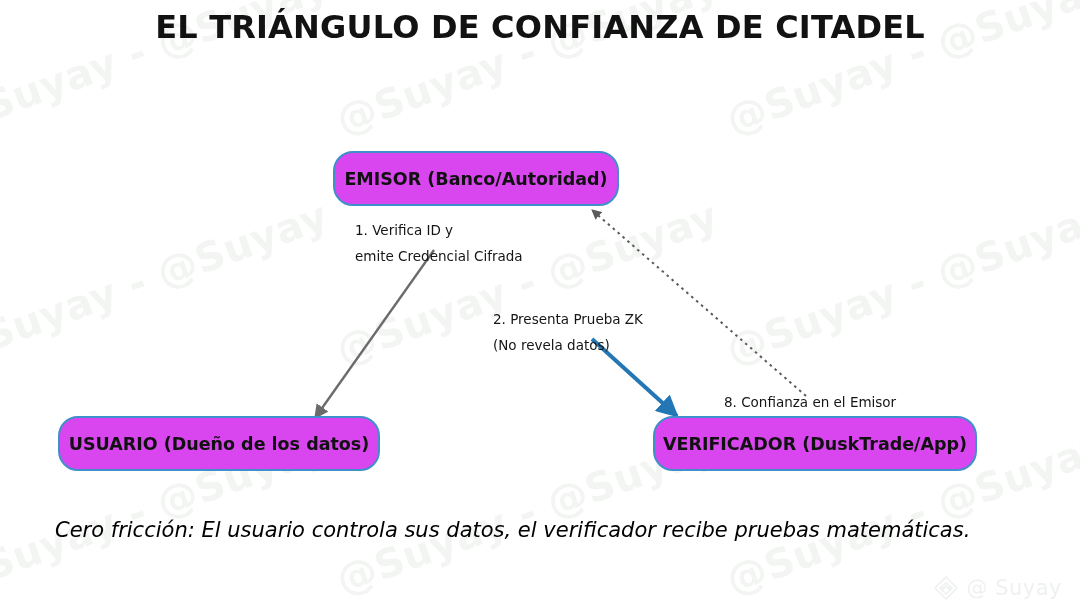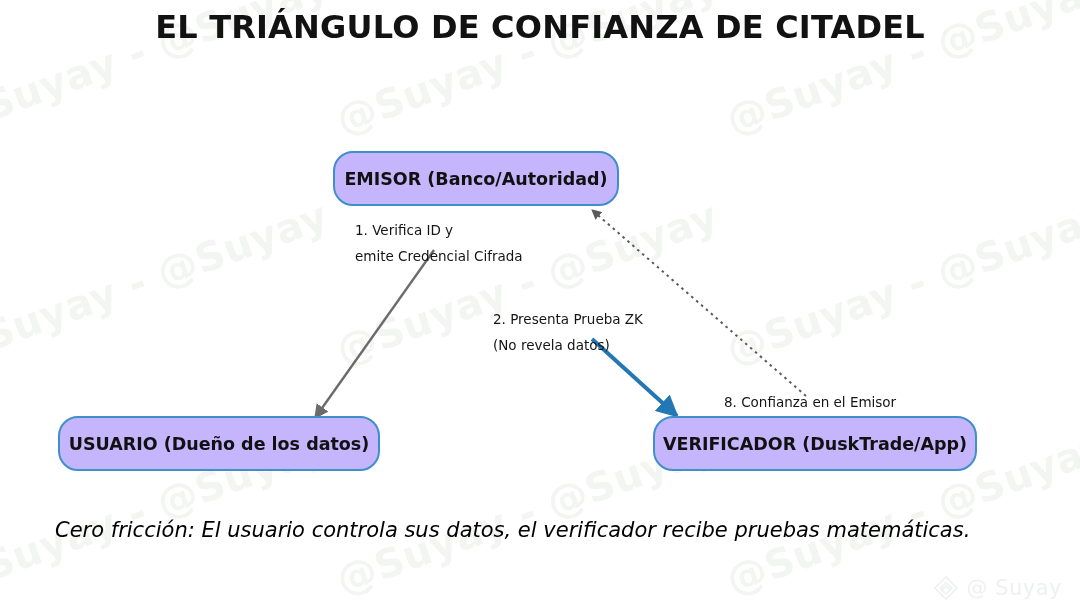--- a/index.html
+++ b/index.html
@@ -57,21 +57,21 @@
     position: absolute;
     top: 0;
     left: 0;
     z-index: 2;
   }
 
   
   .node {
     position: absolute;
     box-sizing: border-box;
-    background: #c4b5fd;
+    background: #d946ef;
     border: 2px solid #3f8fca;
     border-radius: 20px;
     display: flex;
     align-items: center;
     justify-content: center;
     z-index: 4;
   }
   .node-label {
     font-size: 17.5px;
     font-weight: bold;

